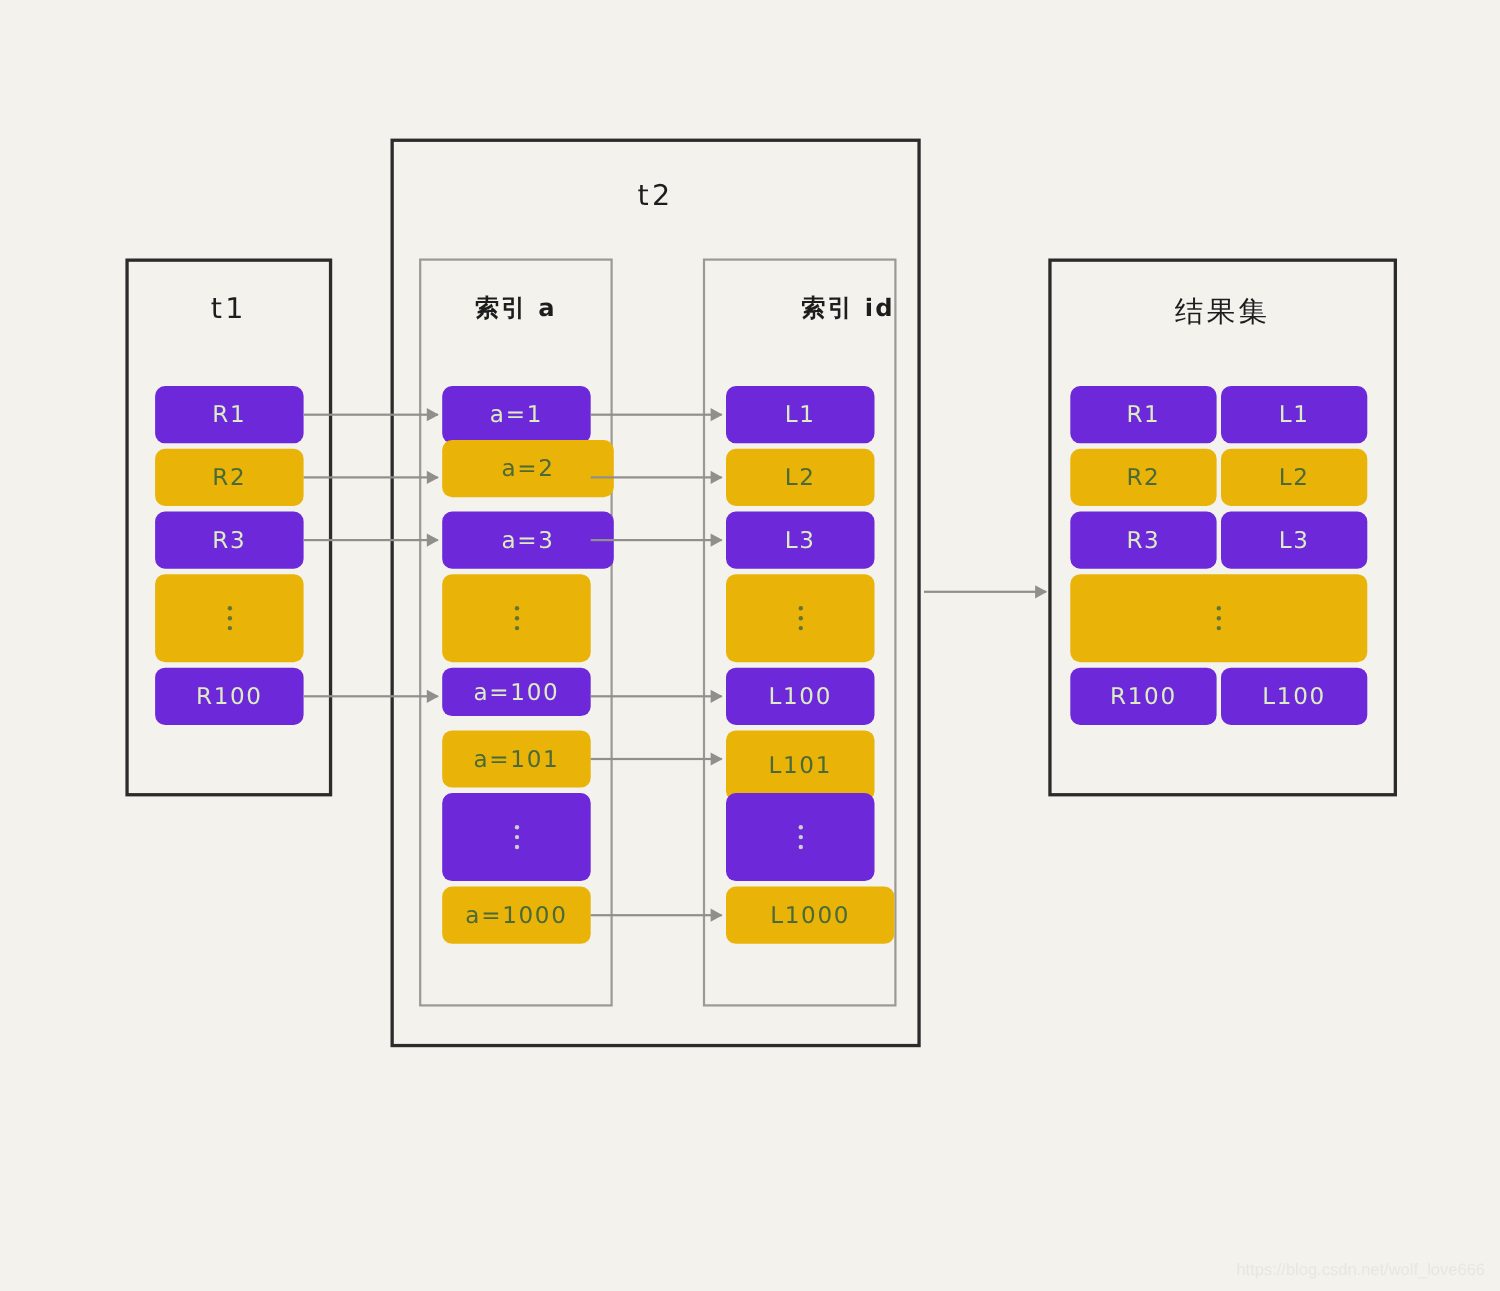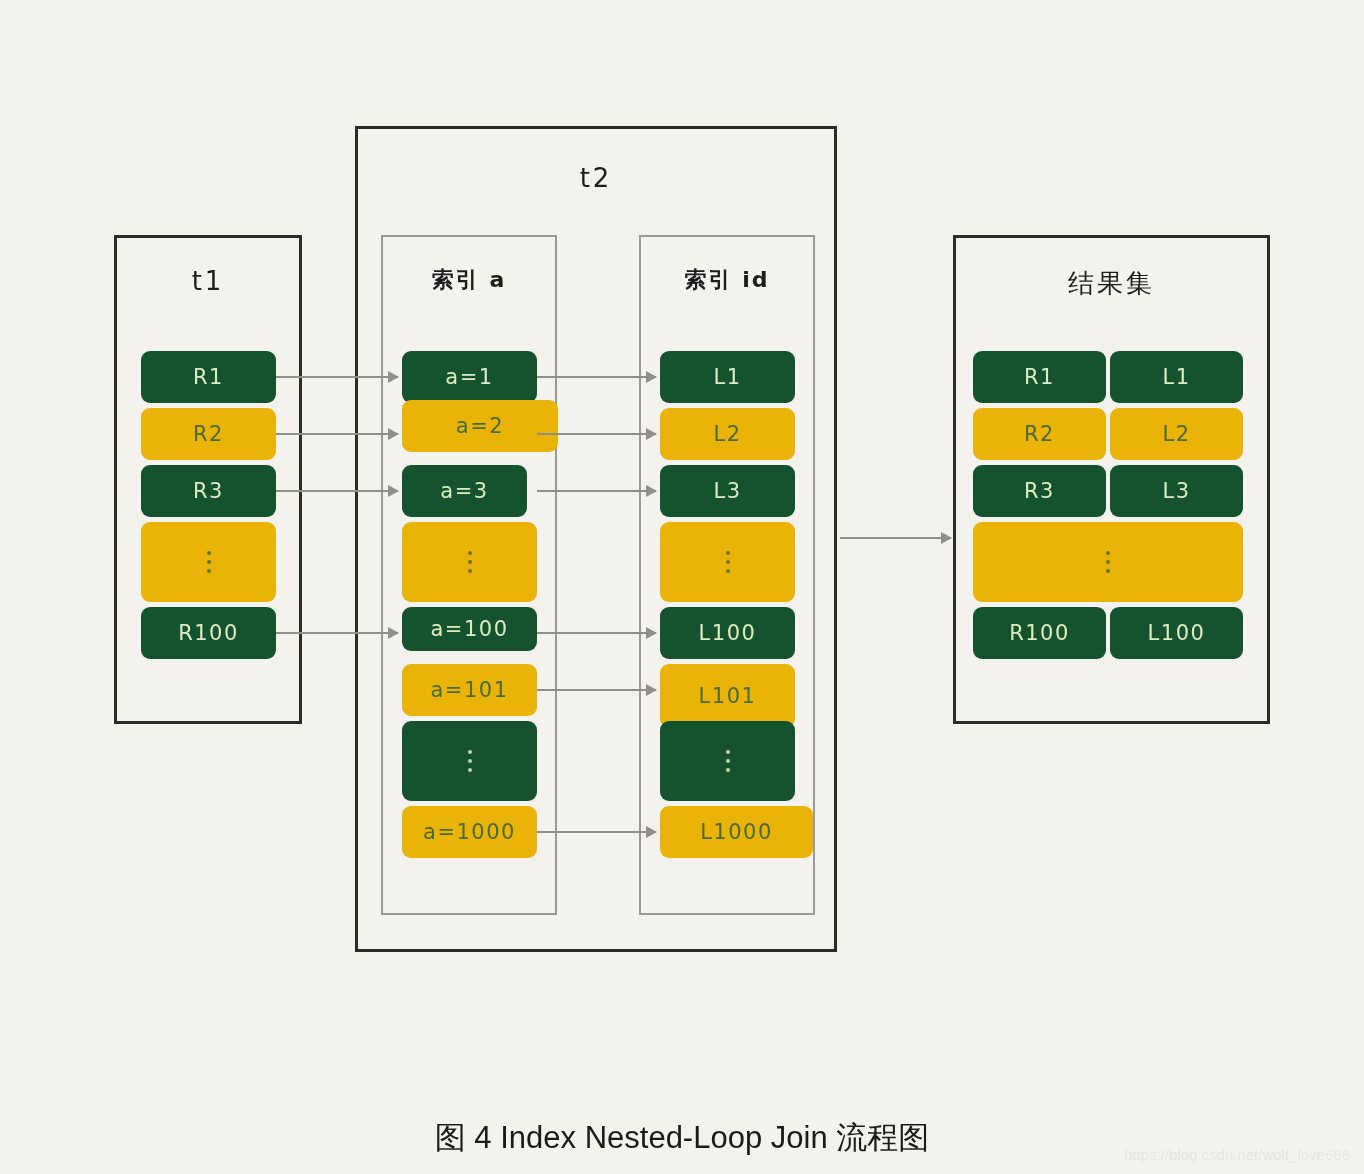--- a/index.html
+++ b/index.html
@@ -58,21 +58,21 @@
     box-sizing: border-box;
     border-radius: 9px;
     display: flex;
     align-items: center;
     justify-content: center;
     color: #e4f0cd;
     font-size: 21px;
     letter-spacing: 1.5px;
     font-family: "DejaVu Sans", sans-serif;
   }
-  .cell.dark  { background: #14532d; color: #dcecc2; }
+  .cell.dark  { background: #6d28d9; color: #dcecc2; }
   .cell.light { background: #eab308; color: #4a6b39; }
 
   .dots {
     display: flex;
     flex-direction: column;
     align-items: center;
     justify-content: center;
     gap: 5px;
     line-height: 0;
   }
@@ -156,21 +156,21 @@
   <div class="subframe" style="left:381px; top:235px; width:176px; height:680px;">
     <div class="subframe-title" style="top:28px;">索引 a</div>
   </div>
   <div id="index-a-cells">
       <div class="cell dark" style="left: 402px; top: 351px; width: 135px; height: 52px;">
         <span>a=1</span>
       </div>
       <div class="cell light" style="left: 402px; top: 400px; width: 156px; height: 52px;">
         <span>a=2</span>
       </div>
-      <div class="cell dark" style="left: 402px; top: 465px; width: 125px; height: 52px;">
+      <div class="cell dark" style="left: 402px; top: 465px; width: 156px; height: 52px;">
         <span>a=3</span>
       </div>
       <div class="cell light" style="left: 402px; top: 522px; width: 135px; height: 80px;">
         <span class="dots">
           <i></i>
           <i></i>
           <i></i>
         </span>
       </div>
       <div class="cell dark" style="left: 402px; top: 607px; width: 135px; height: 44px;">
@@ -185,21 +185,21 @@
           <i></i>
           <i></i>
         </span>
       </div>
       <div class="cell light" style="left: 402px; top: 806px; width: 135px; height: 52px;">
         <span>a=1000</span>
       </div>
     </div>
 
   <div class="subframe" style="left:639px; top:235px; width:176px; height:680px;">
-    <div class="subframe-title" style="top:28px;">索引 id</div>
+    <div class="subframe-title" style="top:28px;padding-left:44px;">索引 id</div>
   </div>
   <div id="index-id-cells">
       <div class="cell dark" style="left: 660px; top: 351px; width: 135px; height: 52px;">
         <span>L1</span>
       </div>
       <div class="cell light" style="left: 660px; top: 408px; width: 135px; height: 52px;">
         <span>L2</span>
       </div>
       <div class="cell dark" style="left: 660px; top: 465px; width: 135px; height: 52px;">
         <span>L3</span>
@@ -273,16 +273,15 @@
       <div class="arrow" style="left: 276px; top: 632px; width: 122px;"></div>
       <div class="arrow" style="left: 537px; top: 376px; width: 119px;"></div>
       <div class="arrow" style="left: 537px; top: 433px; width: 119px;"></div>
       <div class="arrow" style="left: 537px; top: 490px; width: 119px;"></div>
       <div class="arrow" style="left: 537px; top: 632px; width: 119px;"></div>
       <div class="arrow" style="left: 537px; top: 689px; width: 119px;"></div>
       <div class="arrow" style="left: 537px; top: 831px; width: 119px;"></div>
       <div class="arrow" style="left: 840px; top: 537px; width: 111px;"></div>
     </div>
 
-  <div class="caption" style="top:1117px;">图 4 Index Nested-Loop Join 流程图</div>
   <div class="watermark" style="left:1124px; top:1146px;">https://blog.csdn.net/wolf_love666</div>
 
 </div>
 
 </body></html>

